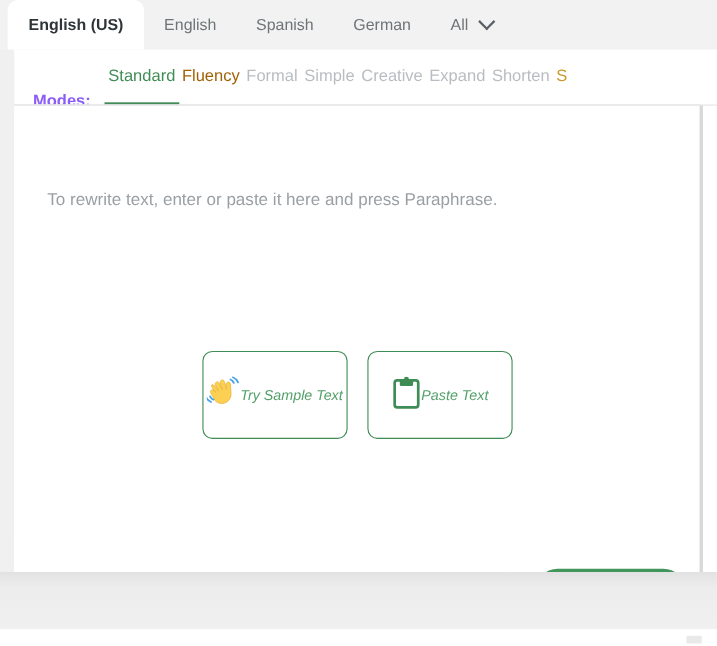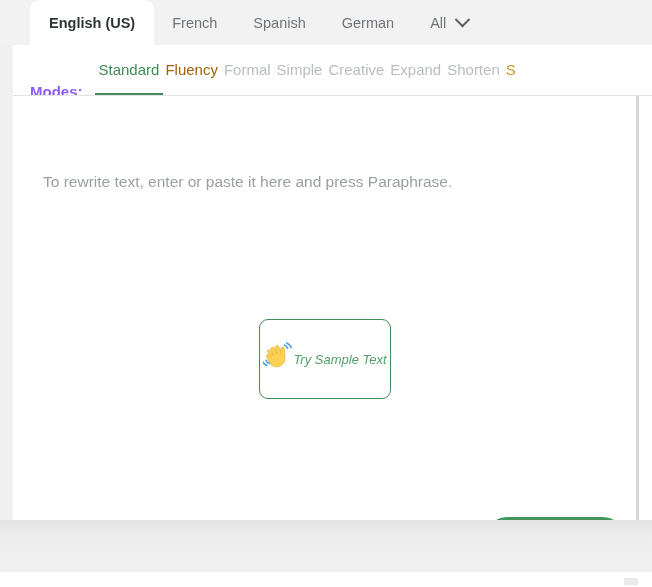--- a/index.html
+++ b/index.html
@@ -35,21 +35,21 @@
   
   .lang-bar {
     position: absolute;
     left: 0; top: 0;
     width: 652px;
     height: 45px;
     background: #f2f2f2;
     display: flex;
     align-items: center;
     box-sizing: border-box;
-    padding-left: 30px;
+    padding-left: 7px;
   }
   .lang-tab {
     position: relative;
     height: 45px;
     display: flex;
     align-items: center;
     padding: 0 18px;
     font-size: 14.5px;
     color: #6f7478;
     white-space: nowrap;
@@ -285,21 +285,21 @@
 
 <div id="app">
 
   <div class="page-bg"></div>
 
   <div class="lang-bar">
     <div class="lang-tab active">
       <span>English (US)</span>
     </div>
     <div class="lang-tab">
-      <span>French</span>
+      <span>English</span>
     </div>
     <div class="lang-tab">
       <span>Spanish</span>
     </div>
     <div class="lang-tab">
       <span>German</span>
     </div>
     <div class="lang-tab more">
       <span>All</span>
       <span class="chev"></span>
@@ -329,20 +329,30 @@
         <div class="cta">
           <span class="cta-icon">
             <svg width="30" height="30" viewBox="0 0 32 32">
               <path d="M5.5 9.2c.9-.6 2-.4 2.6.5l3.2 4.7-2.9-6.1c-.5-1 0-2.1 1-2.6 1-.5 2.1 0 2.6 1l3 6.3-1.9-6.7c-.3-1.1.3-2.2 1.4-2.5 1.1-.3 2.2.3 2.5 1.4l2.1 7.4-.3-4.7c-.1-1.1.8-2.1 1.9-2.2 1.1-.1 2.1.8 2.2 1.9l.6 9.2c.3 4.9-3.3 9.2-8.2 9.6-3 .3-5.9-1-7.7-3.3L4 16.3c-.7-.9-.5-2.1.4-2.8.9-.7 2.1-.5 2.8.4l1.4 1.9-3.6-5.3c-.6-.9-.4-2 .5-2.6z" fill="#FCD053" stroke="#E8B53A" stroke-width=".8"></path>
               <path d="M22.9 3.2c1.5.6 2.7 1.8 3.3 3.3M25.3 1c2.3.9 4.1 2.7 5 5M6.5 22.8c-1.5-.6-2.7-1.8-3.3-3.3M4.1 25c-2.3-.9-4.1-2.7-5-5" fill="none" stroke="#46A2E8" stroke-width="1.7" stroke-linecap="round"></path>
             </svg>
           </span>
           <span class="cta-label">Try Sample Text</span>
         </div>
 
+        <div class="cta">
+          <span class="cta-icon">
+            <svg width="27" height="30" viewBox="0 0 24 28">
+              <rect x="2" y="3.5" width="20" height="23" rx="2.2" fill="none" stroke="#3f8c55" stroke-width="2.3"></rect>
+              <path d="M7.5 3.5V7.2h9V3.5" fill="#3f8c55" stroke="#3f8c55" stroke-width="2.3" stroke-linejoin="round"></path>
+              <circle cx="12" cy="2.6" r="2.1" fill="#3f8c55"></circle>
+            </svg>
+          </span>
+          <span class="cta-label">Paste Text</span>
+        </div>
 
       </div>
     </div>
 
     <div class="footer">
       <div class="upload">
         <span>
           <svg width="25" height="19" viewBox="0 0 26 20">
             <path d="M20.3 18H6.3C3.4 18 1 15.7 1 12.8c0-2.6 1.9-4.8 4.4-5.2C6.2 4.3 9.1 2 12.5 2c3.9 0 7.1 3 7.4 6.8 2.4.2 4.1 2.1 4.1 4.5 0 2.6-1.9 4.7-3.7 4.7z" fill="none" stroke="#3b4246" stroke-width="1.7" stroke-linejoin="round"></path>
             <path d="M12.7 14.4V7.6M12.7 7.2l-2.8 2.9M12.7 7.2l2.8 2.9" fill="none" stroke="#3b4246" stroke-width="1.7" stroke-linecap="round" stroke-linejoin="round"></path>

